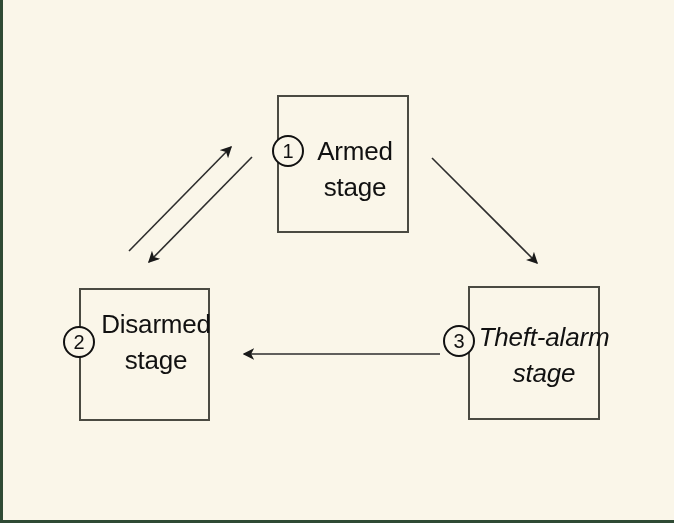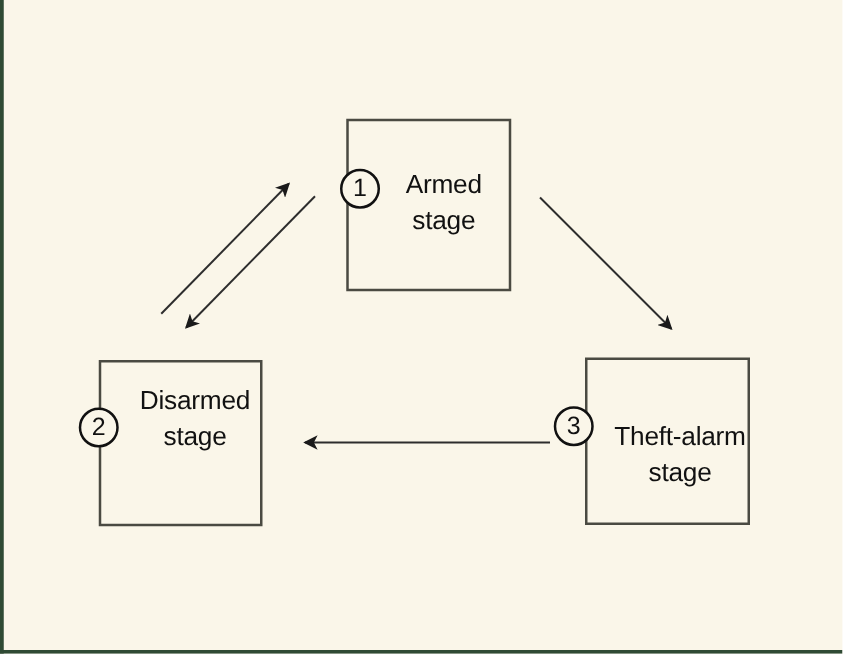--- a/index.html
+++ b/index.html
@@ -28,21 +28,21 @@
   }
   .state-box {
     position: absolute;
     box-sizing: border-box;
     border: 2px solid #4a4a42;
     background: transparent;
   }
   .state-label {
     position: absolute;
     text-align: center;
-    font-size: 21px;
+    font-size: 26px;
     line-height: 1.38;
     color: #111111;
     letter-spacing: -0.2px;
     white-space: pre-line;
     pointer-events: none;
   }
   .num-badge {
     position: absolute;
     width: 32px;
     height: 32px;
@@ -81,17 +81,17 @@
   <div class="state-label" style="left:288px; top:134px; width:128px;">Armed
 stage</div>
   <div class="num-badge" style="left:269px; top:135px;">1</div>
 
   <div class="state-box" style="left:76px; top:288px; width:131px; height:133px;"></div>
   <div class="state-label" style="left:88px; top:307px; width:130px;">Disarmed
 stage</div>
   <div class="num-badge" style="left:60px; top:326px;">2</div>
 
   <div class="state-box" style="left:465px; top:286px; width:132px; height:134px;"></div>
-  <div class="state-label" style="left:474px; top:336px; width:134px;">Theft-alarm
+  <div class="state-label" style="left:474px; top:320px; width:134px;font-style:italic;">Theft-alarm
 stage</div>
   <div class="num-badge" style="left:440px; top:325px;">3</div>
 
 </div>
 
 </body></html>

